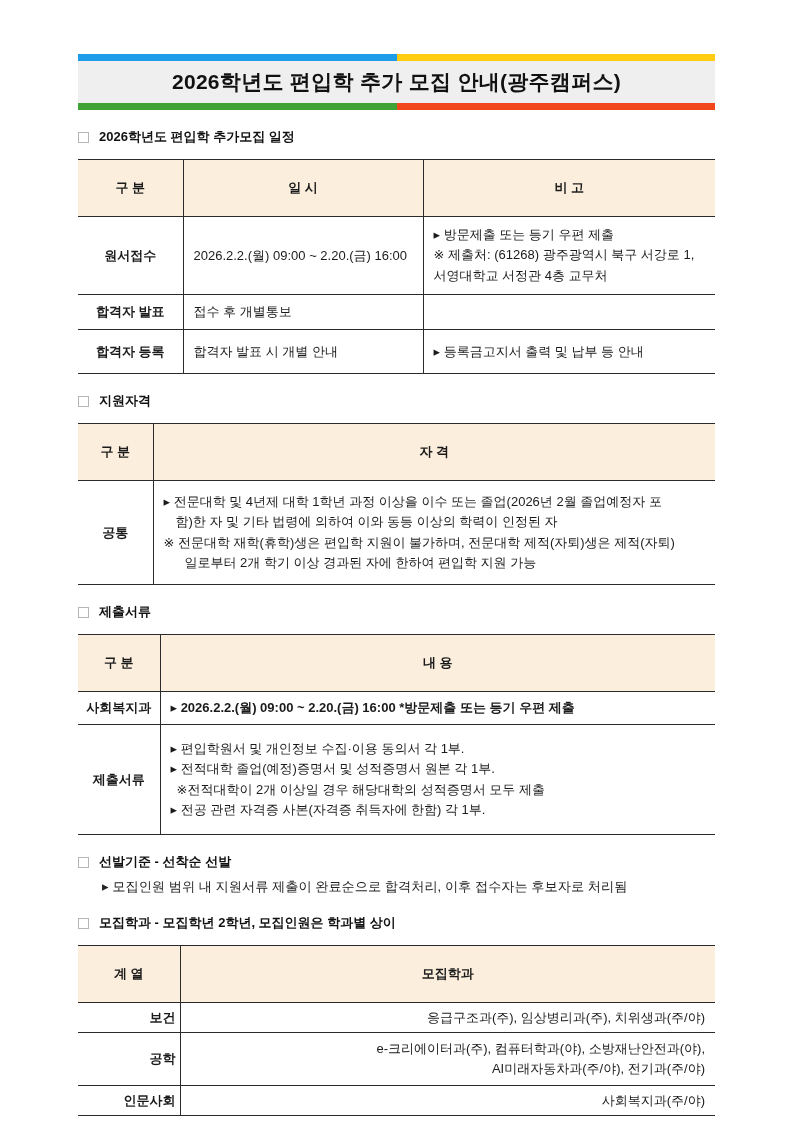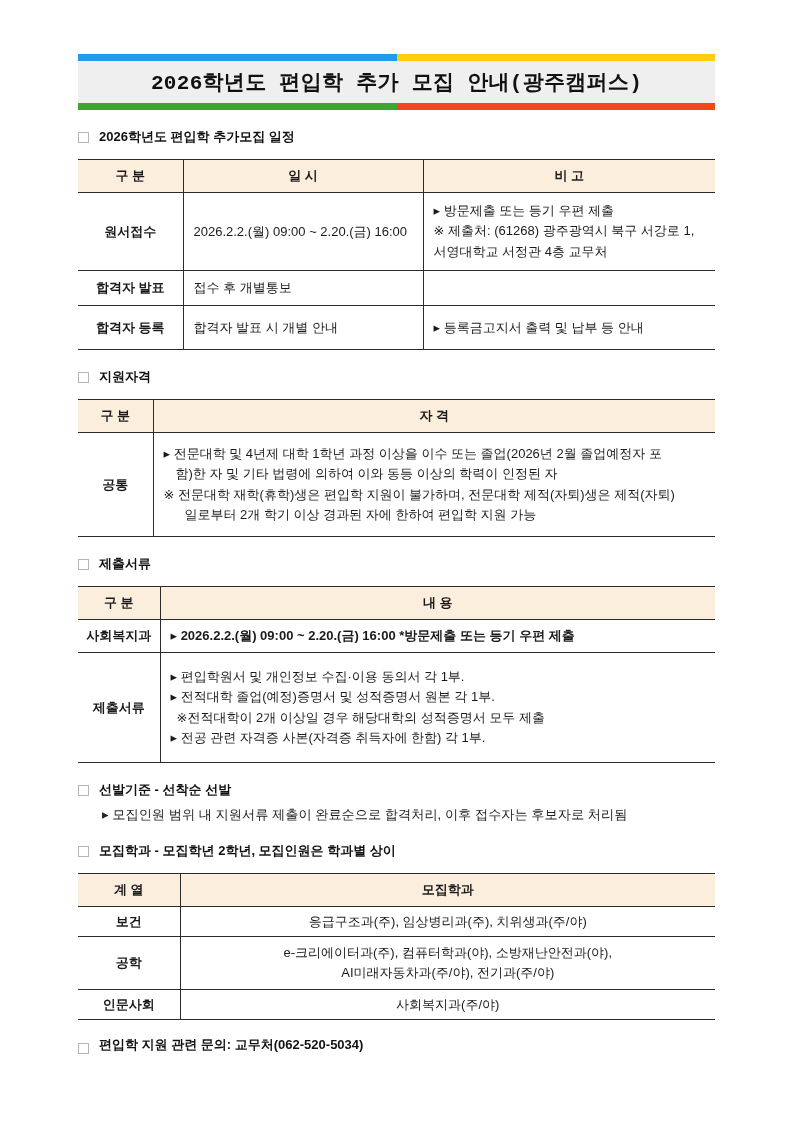--- a/index.html
+++ b/index.html
@@ -11,21 +11,21 @@
   }
   
   .title-block { width:637px; }
   .bar { display:flex; height:7px; width:100%; }
   .bar .half { width:50%; height:100%; }
   .title-box {
     height:42px; background:#efefef; display:flex;
     align-items:center; justify-content:center;
   }
   .title-box .title-text {
-    font-size:21px; font-weight:800; color:#111; letter-spacing:0.3px;font-family:Liberation Mono, monospace;
+    font-size:21px; font-weight:800; color:#111; letter-spacing:0.3px;
   }
   
   .section-heading {
     display:flex; align-items:center; gap:10px;
     font-size:13px; font-weight:800; color:#111; margin-top:18px;
   }
   .checkbox-glyph {
     width:11px; height:11px; border:1.6px solid #b5b5b5;
     background:#fff; flex:0 0 auto; margin-top:1px;
   }
@@ -33,39 +33,39 @@
   
   table {
     width:637px; border-collapse:collapse; table-layout:fixed;
     margin-top:13px;
     border-top:1.4px solid #2b2b2b; border-bottom:1.6px solid #2b2b2b;
   }
   th, td {
     border-bottom:1.1px solid #2b2b2b;
     font-size:13px; vertical-align:middle; padding:2px 10px;
   }
-  th { background:#fbeedd; font-weight:800; text-align:center; height:17px; padding:7px; }
+  th { background:#fbeedd; font-weight:800; text-align:center; height:17px; padding:19px; }
   thead th { border-bottom:1.4px solid #2b2b2b; }
   td + td, th + th { border-left:1.4px solid #2b2b2b; }
   td.rowlabel { text-align:center; font-weight:800; padding:5px 4px; }
   tr:last-child td { border-bottom:none; }
   .cell-lines .line { display:block; line-height:1.55; }
   .hang { padding-left:12px; }
   .hang2 { padding-left:21px; }
   .hang-sm { padding-left:6px; }
   td.center { text-align:center; }
   .bold { font-weight:800; }
   
   .t1-r1 td { height:78px; }
   .t1-r2 td { height:35px; }
   .t1-r3 td { height:44px; }
   .t2-r1 td { height:104px; }
   .t3-r1 td { height:33px; }
   .t3-r2 td { height:110px; }
-  .t4 td { height:30px; }
+  .t4 td { height:30px;text-align:right; }
   .t4 .tall td { height:53px; }
   .contact-heading { margin-top:16px;align-items:flex-end; }
 </style>
 </head>
 <body>
 
 <div class="page">
 
   <div class="title-block">
     <div class="bar">

